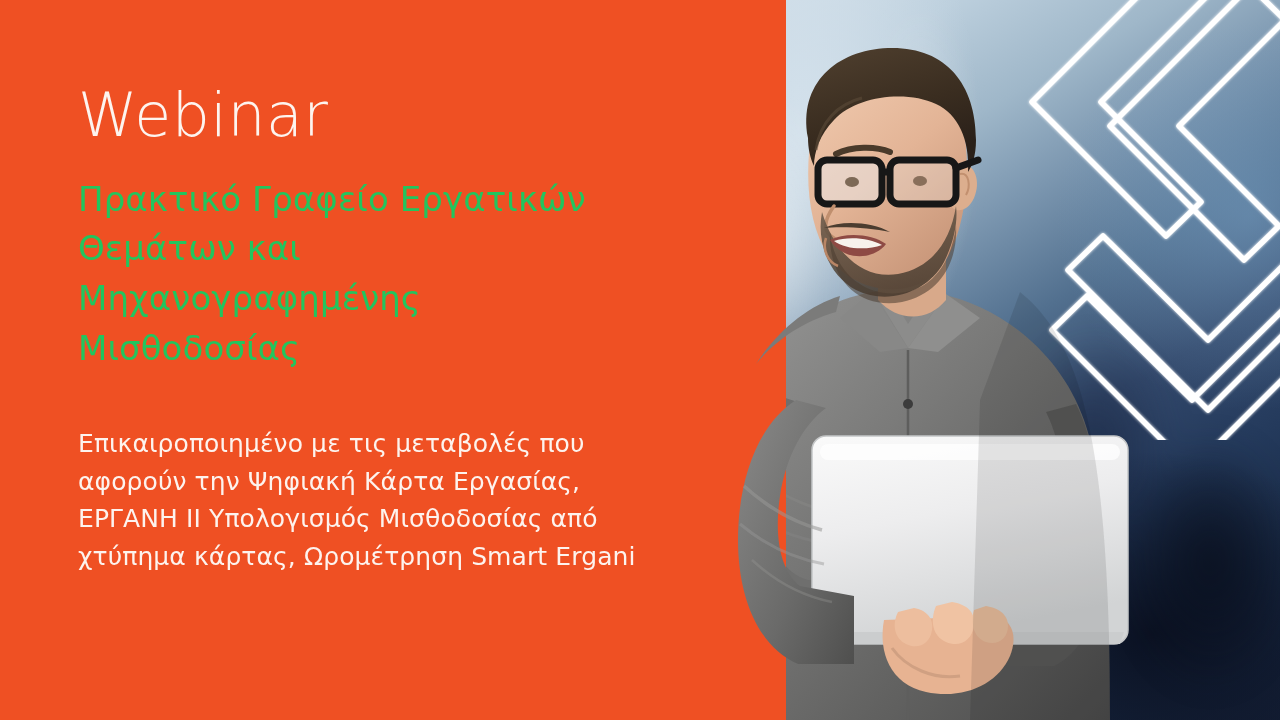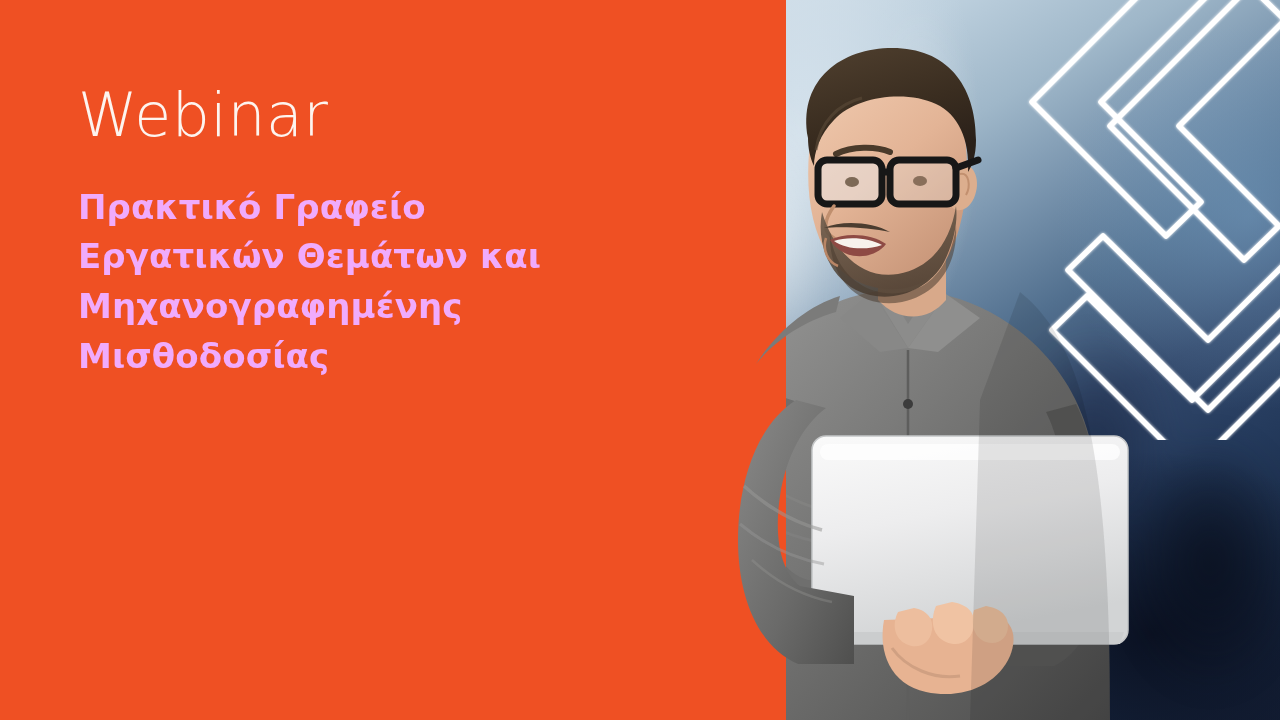--- a/index.html
+++ b/index.html
@@ -106,27 +106,27 @@
     font-weight: 300;
     letter-spacing: 0.5px;
     color: #fdf4ef;
     line-height: 1;
     white-space: nowrap;
     margin-top: 32px;
   }
 
   .headline {
     position: absolute;
-    top: 160px;
+    top: 152px;
     left: 0;
     width: 560px;
     font-size: 34px;
-    font-weight: 700;
+    font-weight: 400;
     line-height: 1.46;
-    color: #f0abfc;
+    color: #22c55e;
     letter-spacing: 0.1px;
   }
 
   .subhead {
     position: absolute;
     top: 400px;
     left: 0;
     width: 560px;
     font-size: 25px;
     font-weight: 400;
@@ -332,15 +332,16 @@
     <path d="M 112 560 C 136 582, 162 596, 192 602" fill="none" stroke="#979796" stroke-width="2.5" opacity="0.35"></path>
 
     <path d="M 200 296 C 168 306, 138 330, 116 364 C 132 344, 160 322, 196 312 Z" fill="#7b7b7a"></path>
   </svg>
 
   <div class="content">
     <div class="eyebrow">Webinar</div>
 
     <h1 class="headline">Πρακτικό Γραφείο Εργατικών Θεμάτων και Μηχανογραφημένης Μισθοδοσίας</h1>
 
+    <p class="subhead">Επικαιροποιημένο με τις μεταβολές που αφορούν την Ψηφιακή Κάρτα Εργασίας, ΕΡΓΑΝΗ ΙΙ Υπολογισμός Μισθοδοσίας από χτύπημα κάρτας, Ωρομέτρηση Smart Ergani</p>
   </div>
 
 </div>
 
 </body></html>

